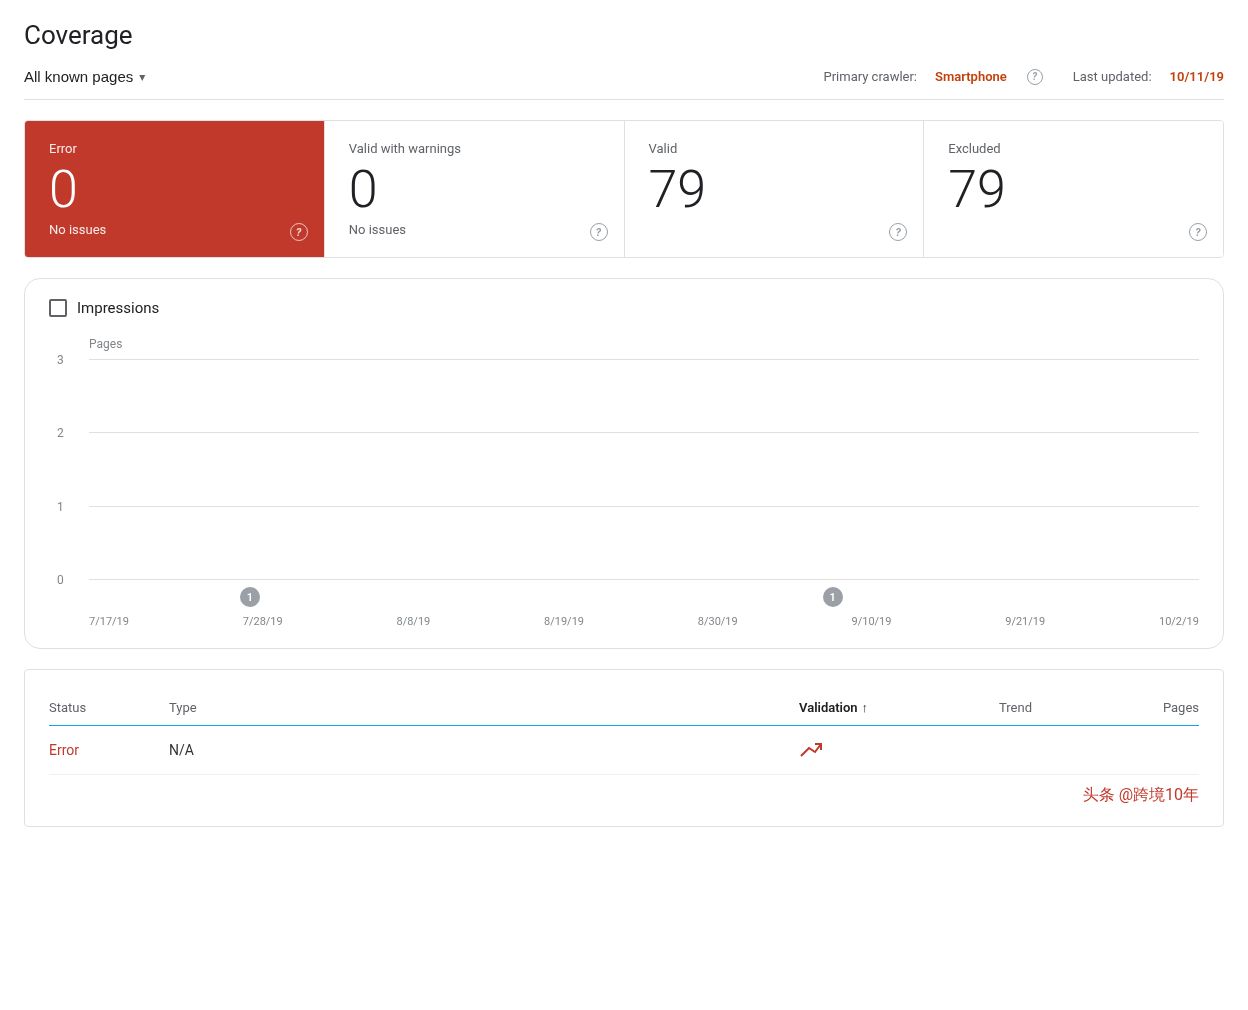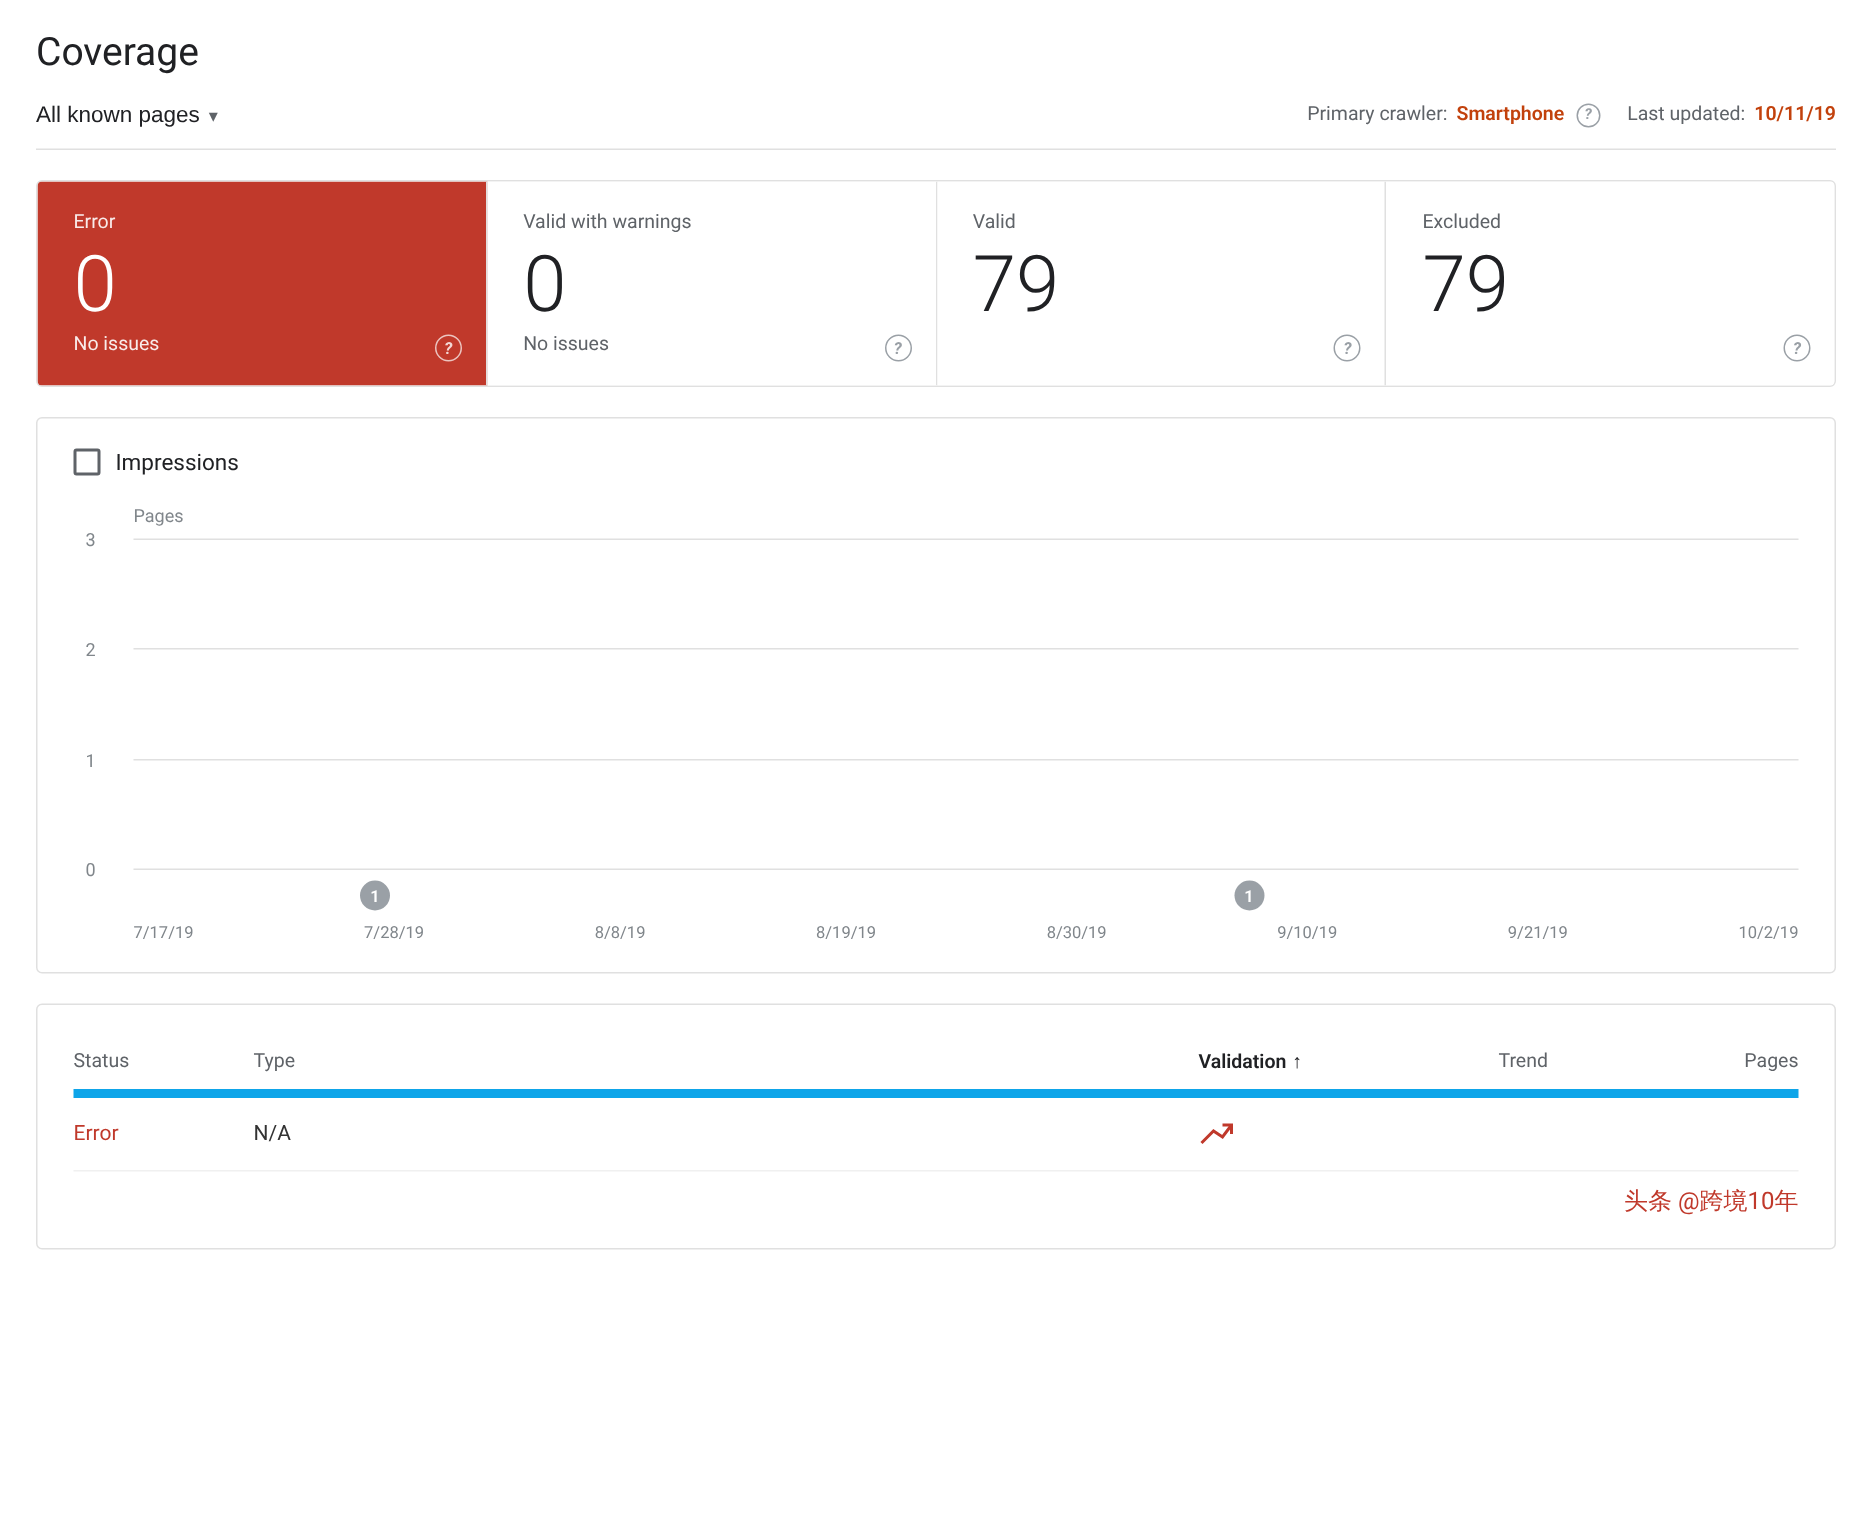--- a/index.html
+++ b/index.html
@@ -41,21 +41,21 @@
       cursor: pointer;
       font-weight: 400;
     }
     .dropdown-arrow {
       font-size: 12px;
       color: #5f6368;
     }
     .toolbar-right {
       display: flex;
       align-items: flex-start;
-      gap: 6px;
+      gap: 18px;
       font-size: 13px;
       color: #5f6368;
     }
     .toolbar-right .bold {
       font-weight: 600;
       color: #c2410c;
     }
     .help-icon {
       display: inline-flex;
       align-items: center;
@@ -132,21 +132,21 @@
     }
     .card.error-card .card-help {
       border-color: rgba(255,255,255,0.7);
       color: rgba(255,255,255,0.8);
     }
 
     
     .chart-section {
       background: #fff;
       border: 1px solid #e0e0e0;
-      border-radius: 4px;
+      border-radius: 16px;
       padding: 20px 24px;
       margin-bottom: 20px;
     }
     .impressions-toggle {
       display: flex;
       align-items: center;
       gap: 10px;
       margin-bottom: 20px;
     }
     .checkbox-box {
@@ -250,21 +250,21 @@
       border: none;
       cursor: pointer;
       color: #5f6368;
       font-size: 18px;
       padding: 4px;
     }
     .table-header {
       display: grid;
       grid-template-columns: 120px 1fr 200px 120px 80px;
       padding: 10px 0;
-      border-bottom: 6px solid #0ea5e9;
+      border-bottom: 1px solid #0ea5e9;
       font-size: 13px;
       color: #5f6368;
     }
     .table-header .col-validation {
       font-weight: 600;
       color: #202124;
       display: flex;
       align-items: center;
       gap: 4px;
     }

